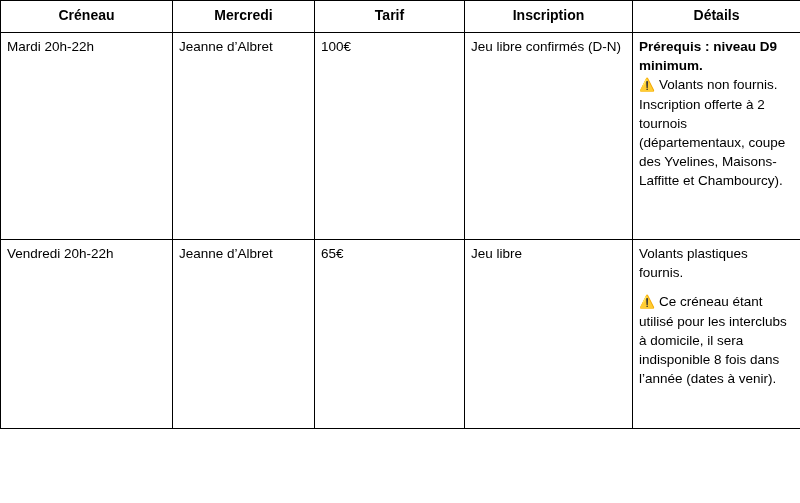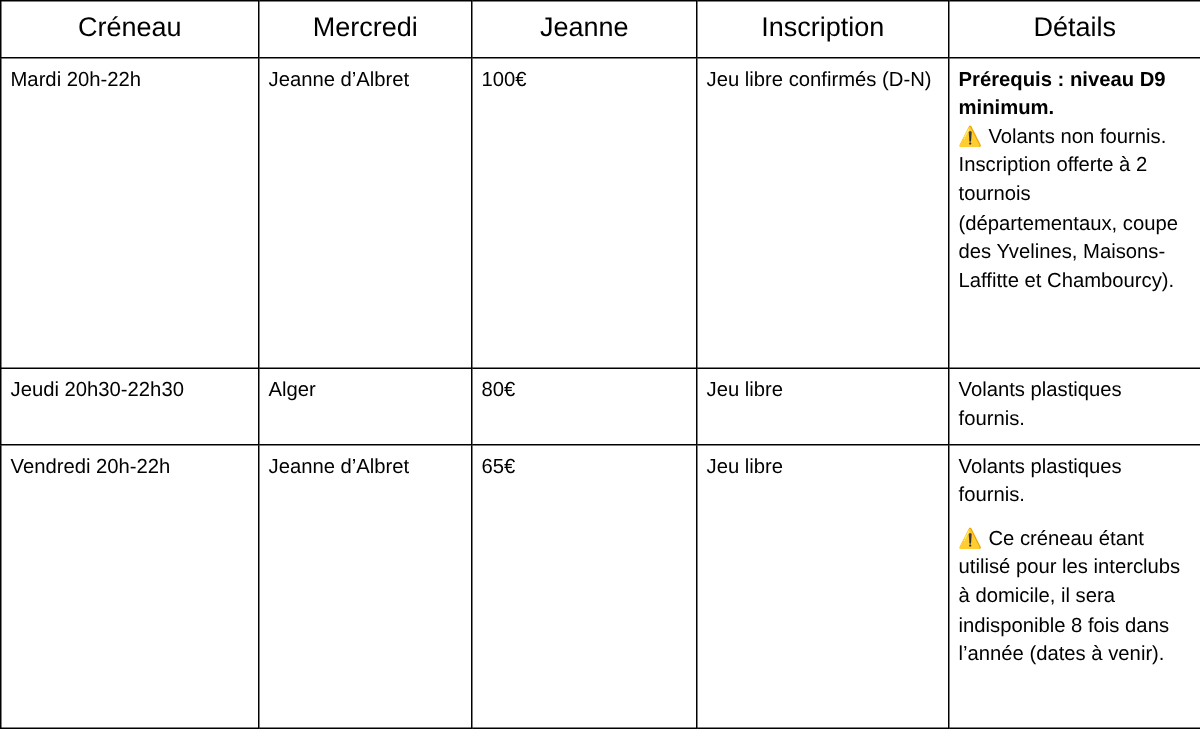--- a/index.html
+++ b/index.html
@@ -25,22 +25,22 @@
   table.schedule th,
   table.schedule td {
     border: 1px solid #000000;
     vertical-align: top;
     padding: 4px 6px 6px 6px;
     font-size: 13.5px;
     line-height: 1.42;
   }
   table.schedule th {
     text-align: center;
-    font-weight: normal;
-    font-size: 18px;
+    font-weight: bold;
+    font-size: 14px;
     padding-top: 5px;
     padding-bottom: 6px;
   }
   col.c-creneau { width: 172px; }
   col.c-gymnase { width: 142px; }
   col.c-tarif   { width: 150px; }
   col.c-desc    { width: 168px; }
   col.c-details { width: 168px; }
 
   td.cell-creneau,
@@ -79,47 +79,36 @@
       <col class="c-creneau">
       <col class="c-gymnase">
       <col class="c-tarif">
       <col class="c-desc">
       <col class="c-details">
     </colgroup>
     <thead>
       <tr>
         <th>Créneau</th>
         <th>Mercredi</th>
-        <th>Jeanne</th>
+        <th>Tarif</th>
         <th>Inscription</th>
         <th>Détails</th>
       </tr>
     </thead>
     <tbody>
       <tr class="row-tall">
         <td class="cell-creneau">Mardi 20h-22h</td>
         <td class="cell-gymnase">Jeanne d’Albret</td>
         <td class="cell-tarif">100€</td>
         <td class="cell-desc">Jeu libre confirmés (D-N)</td>
         <td class="cell-details">
           <div class="details-block">
             <p class="strong-line">Prérequis : niveau D9 minimum.</p>
             <p class="warn-line"><span class="warn-icon">⚠️</span> <span>Volants non fournis.</span></p>
             <p>Inscription offerte à 2 tournois (départementaux, coupe des Yvelines, Maisons-Laffitte et Chambourcy).</p>
-          </div>
-        </td>
-      </tr>
-      <tr class="row-mid">
-        <td class="cell-creneau">Jeudi 20h30-22h30</td>
-        <td class="cell-gymnase">Alger</td>
-        <td class="cell-tarif">80€</td>
-        <td class="cell-desc">Jeu libre</td>
-        <td class="cell-details">
-          <div class="details-block">
-            <p>Volants plastiques fournis.</p>
           </div>
         </td>
       </tr>
       <tr class="row-last">
         <td class="cell-creneau">Vendredi 20h-22h</td>
         <td class="cell-gymnase">Jeanne d’Albret</td>
         <td class="cell-tarif">65€</td>
         <td class="cell-desc">Jeu libre</td>
         <td class="cell-details">
           <div class="details-block">

